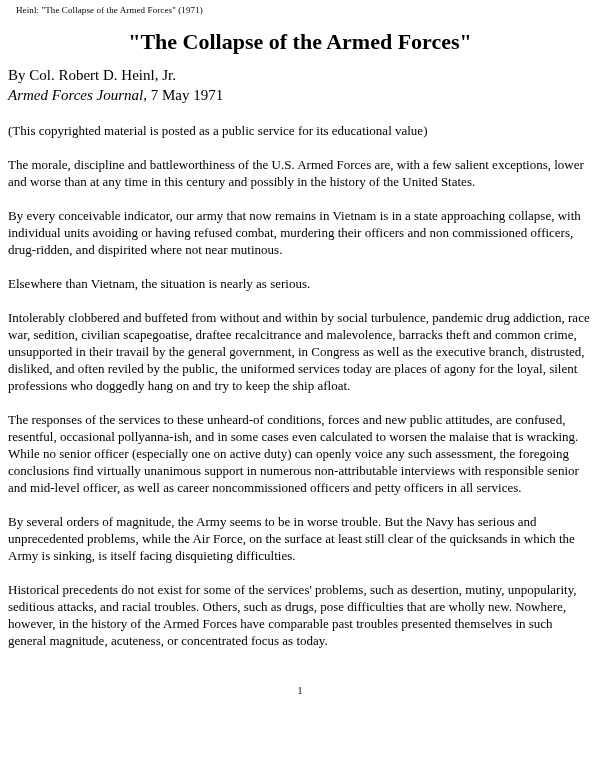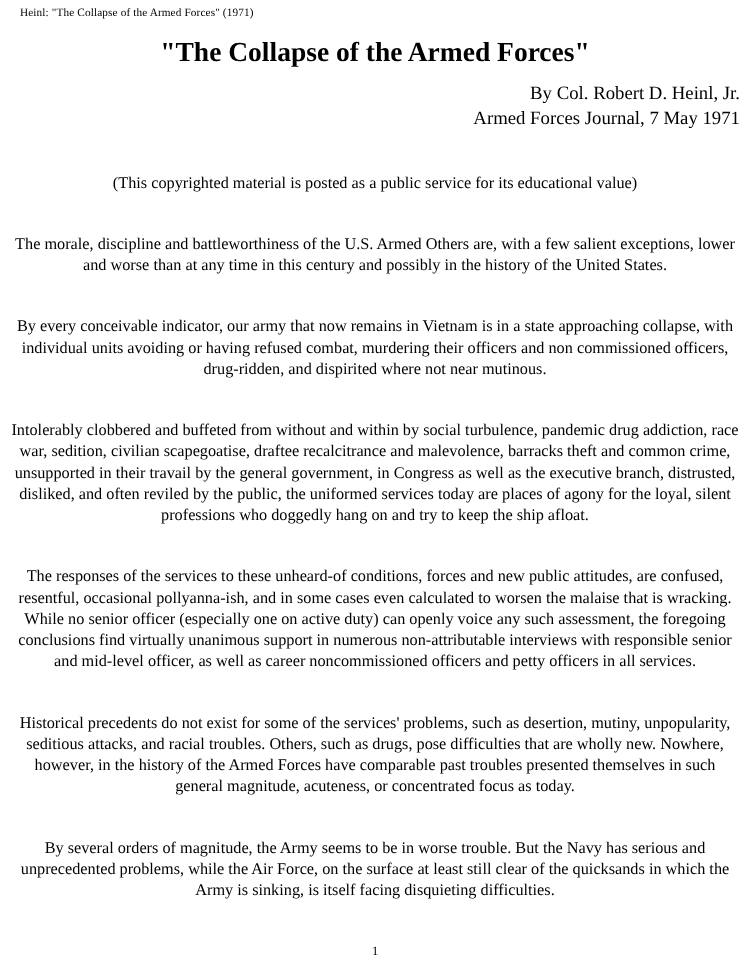--- a/index.html
+++ b/index.html
@@ -25,32 +25,33 @@
     letter-spacing: 0.1px;
   }
   h1.doc-title {
     font-size: 22px;
     line-height: 26px;
     font-weight: bold;
     text-align: center;
     margin: 13px 0 10px 0;
   }
   .byline {
-    text-align: right;
+    text-align: left;
     font-size: 15px;
     line-height: 20px;
     margin: 0 0 4px 0;
   }
   .byline .journal {
+    font-style: italic;
   }
   .body-text p {
     font-size: 13px;
     line-height: 17px;
-    margin: 32px 0;
-    text-align: center;
+    margin: 17px 0;
+    text-align: left;
   }
   .page-number {
     text-align: center;
     font-size: 10px;
     line-height: 12px;
     margin-top: 36px;
   }
 </style>
 </head>
 <body>
@@ -61,23 +62,24 @@
 
   <h1 class="doc-title">"The Collapse of the Armed Forces"</h1>
 
   <div class="byline">
     <div>By Col. Robert D. Heinl, Jr.</div>
     <div><span class="journal">Armed Forces Journal</span><span>, 7 May 1971</span></div>
   </div>
 
   <div class="body-text">
     <p>(This copyrighted material is posted as a public service for its educational value)</p>
-    <p>The morale, discipline and battleworthiness of the U.S. Armed Others are, with a few salient exceptions, lower and worse than at any time in this century and possibly in the history of the United States.</p>
+    <p>The morale, discipline and battleworthiness of the U.S. Armed Forces are, with a few salient exceptions, lower and worse than at any time in this century and possibly in the history of the United States.</p>
     <p>By every conceivable indicator, our army that now remains in Vietnam is in a state approaching collapse, with individual units avoiding or having refused combat, murdering their officers and non commissioned officers, drug-ridden, and dispirited where not near mutinous.</p>
+    <p>Elsewhere than Vietnam, the situation is nearly as serious.</p>
     <p>Intolerably clobbered and buffeted from without and within by social turbulence, pandemic drug addiction, race war, sedition, civilian scapegoatise, draftee recalcitrance and malevolence, barracks theft and common crime, unsupported in their travail by the general government, in Congress as well as the executive branch, distrusted, disliked, and often reviled by the public, the uniformed services today are places of agony for the loyal, silent professions who doggedly hang on and try to keep the ship afloat.</p>
     <p>The responses of the services to these unheard-of conditions, forces and new public attitudes, are confused, resentful, occasional pollyanna-ish, and in some cases even calculated to worsen the malaise that is wracking. While no senior officer (especially one on active duty) can openly voice any such assessment, the foregoing conclusions find virtually unanimous support in numerous non-attributable interviews with responsible senior and mid-level officer, as well as career noncommissioned officers and petty officers in all services.</p>
+    <p>By several orders of magnitude, the Army seems to be in worse trouble. But the Navy has serious and unprecedented problems, while the Air Force, on the surface at least still clear of the quicksands in which the Army is sinking, is itself facing disquieting difficulties.</p>
     <p>Historical precedents do not exist for some of the services' problems, such as desertion, mutiny, unpopularity, seditious attacks, and racial troubles. Others, such as drugs, pose difficulties that are wholly new. Nowhere, however, in the history of the Armed Forces have comparable past troubles presented themselves in such general magnitude, acuteness, or concentrated focus as today.</p>
-    <p>By several orders of magnitude, the Army seems to be in worse trouble. But the Navy has serious and unprecedented problems, while the Air Force, on the surface at least still clear of the quicksands in which the Army is sinking, is itself facing disquieting difficulties.</p>
   </div>
 
   <div class="page-number">1</div>
 
 </div>
 
 </body></html>

